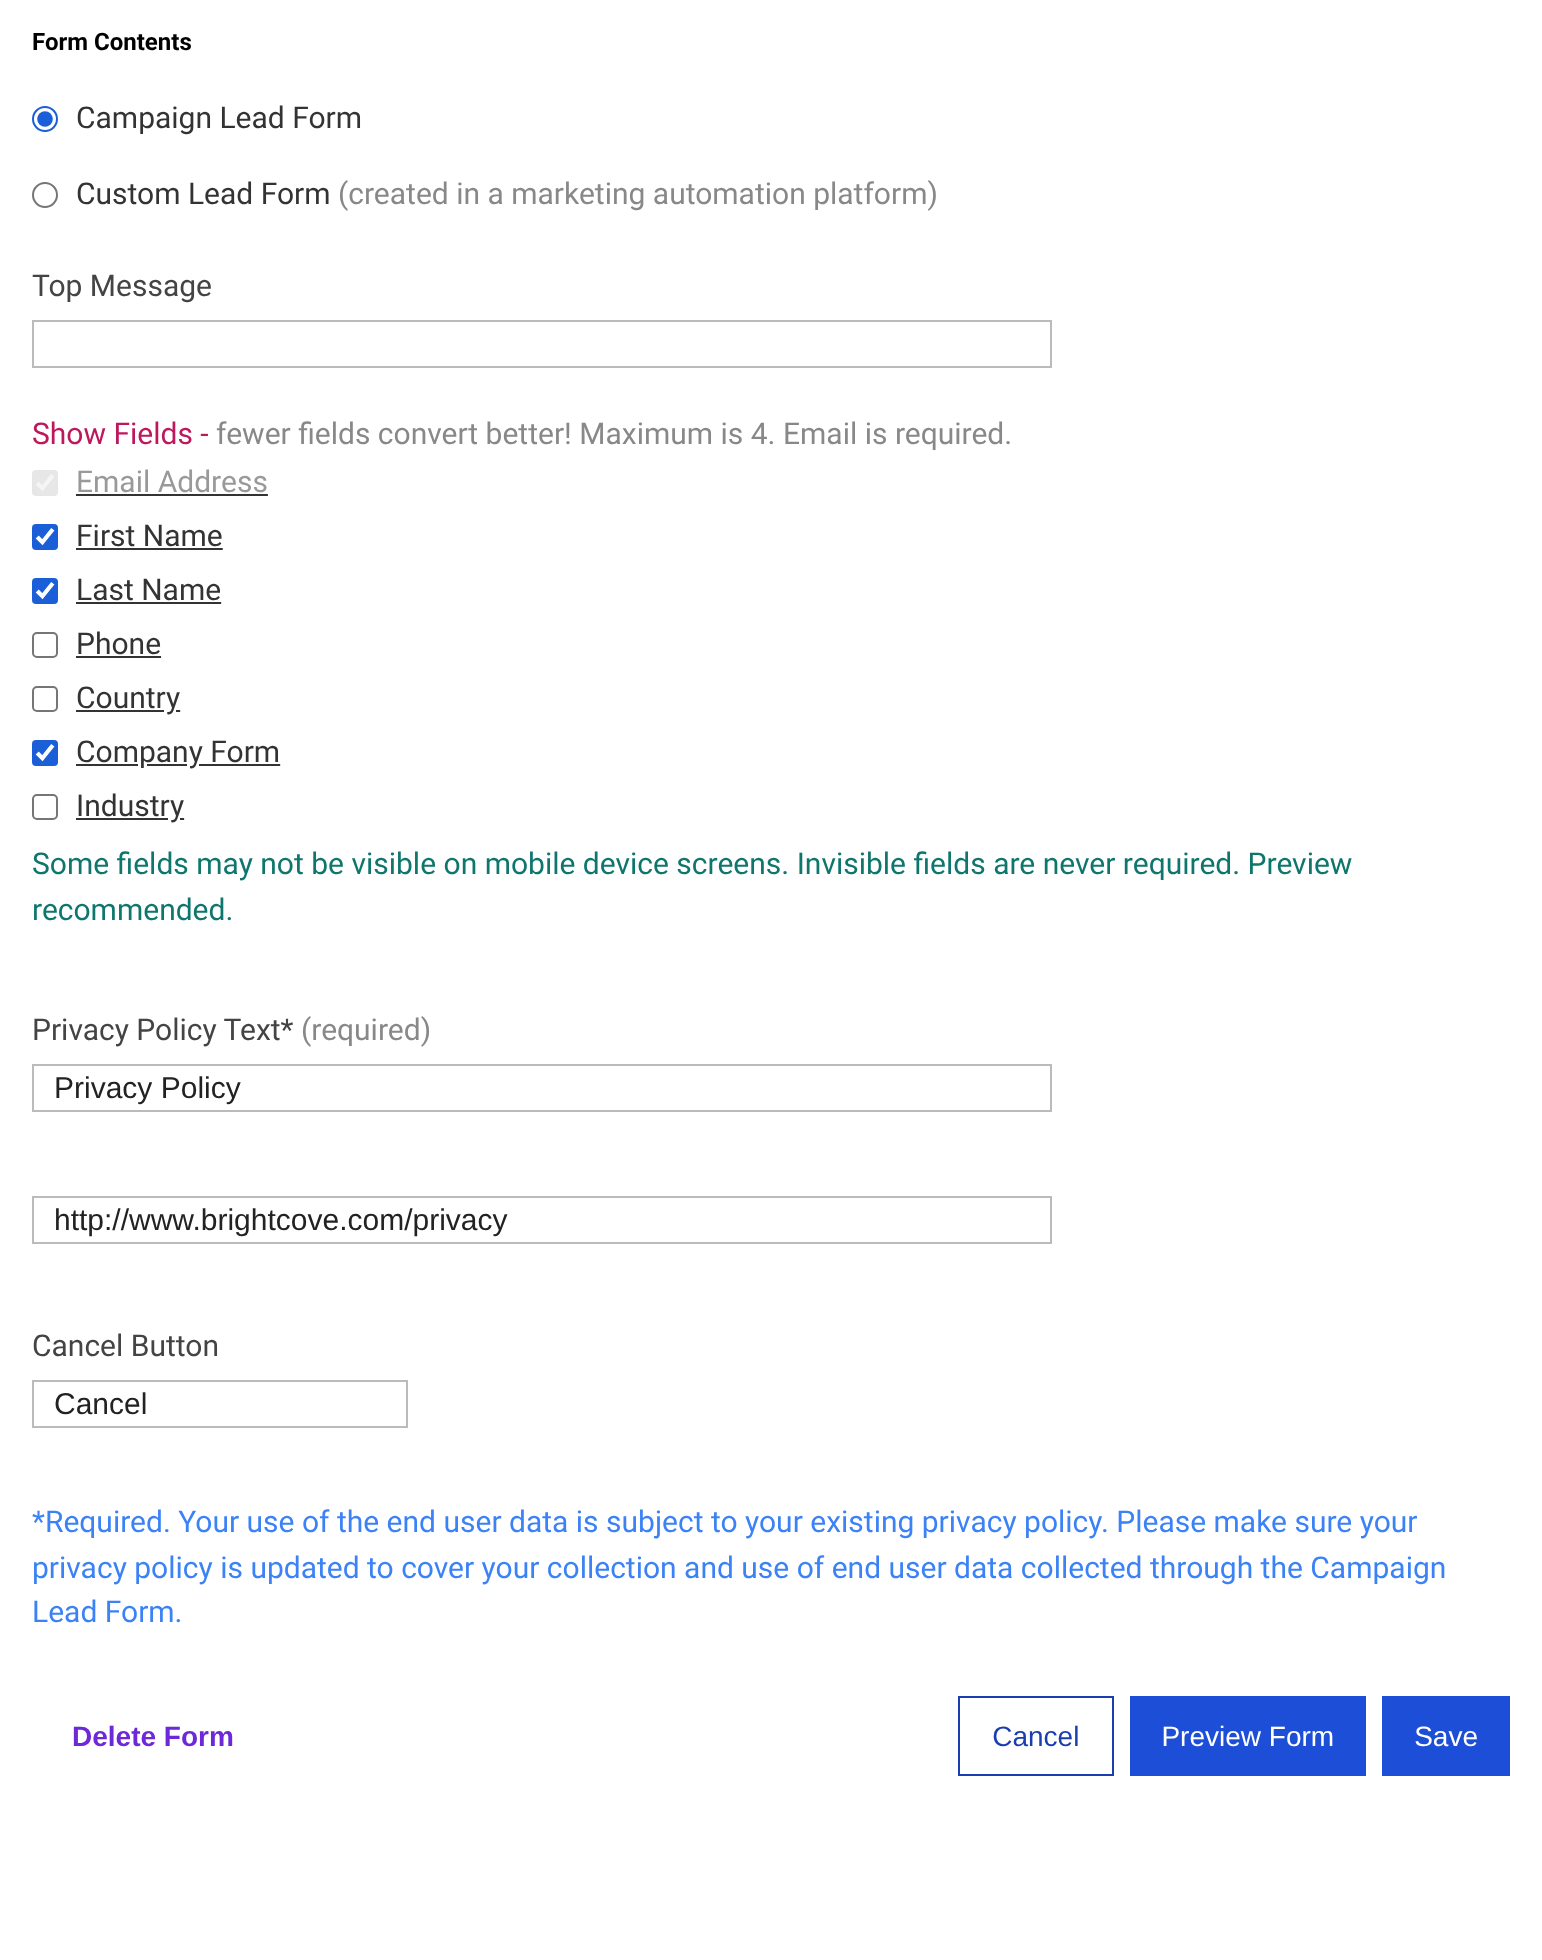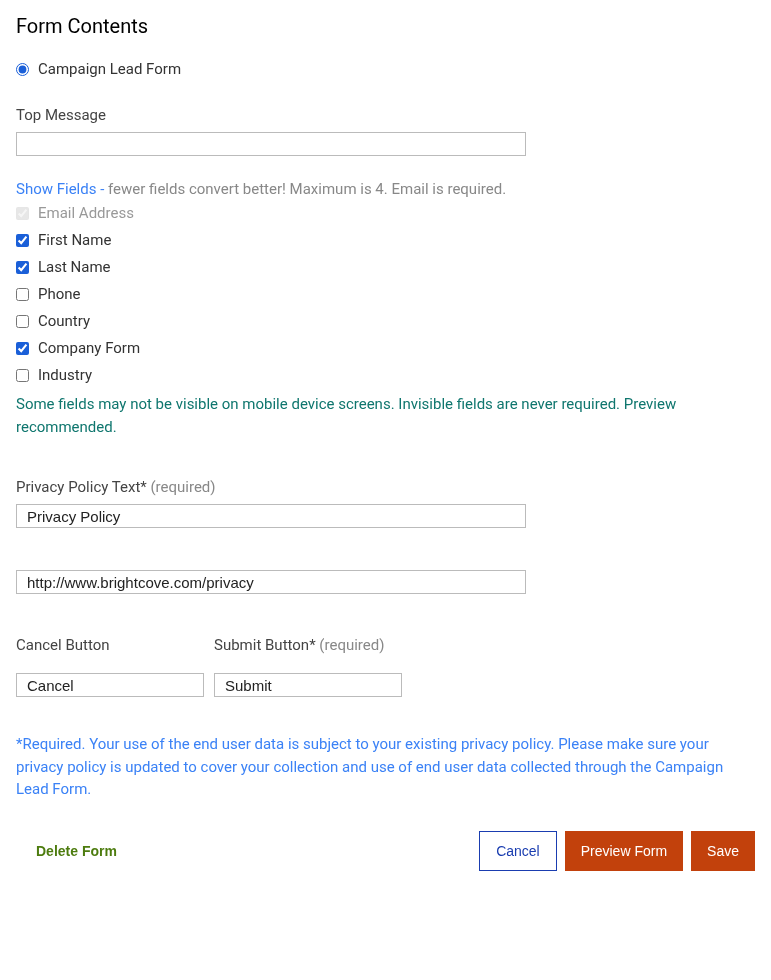--- a/index.html
+++ b/index.html
@@ -9,22 +9,22 @@
     }
     body {
       font-family: -apple-system, BlinkMacSystemFont, "Segoe UI", Roboto, Arial, sans-serif;
       font-size: 15px;
       color: #333;
       padding: 14px 16px;
       width: 771px;
       background: #fff;
     }
     h2.page-title {
-      font-size: 20px;
-      font-weight: 400;
+      font-size: 12px;
+      font-weight: 700;
       color: #000;
       margin-bottom: 22px;
     }
     .radio-group {
       margin-bottom: 28px;
     }
     .radio-row {
       display: flex;
       align-items: center;
       margin-bottom: 9px;
@@ -57,23 +57,24 @@
       color: #222;
     }
     .text-input-small {
       width: 188px;
     }
     .show-fields-header {
       margin-bottom: 6px;
     }
     .show-fields-label {
       font-weight: 400;
-      color: #3b82f6;
+      color: #be185d;
     }
     .checkbox-list {
+      text-decoration: underline;
     }
     .checkbox-row {
       display: flex;
       align-items: center;
       margin-bottom: 9px;
     }
     .checkbox-row input[type="checkbox"] {
       margin-right: 9px;
       accent-color: #1a5fd8;
     }
@@ -88,21 +89,20 @@
       line-height: 1.5;
       margin-bottom: 40px;
     }
     .two-col {
       display: flex;
       gap: 10px;
     }
     .col {
       display: flex;
       flex-direction: column;
-      gap: 11px;
     }
     .disclaimer {
       color: #3b82f6;
       line-height: 1.5;
       margin-top: 36px;
       margin-bottom: 30px;
     }
     .button-row {
       display: flex;
       align-items: center;
@@ -116,52 +116,58 @@
       font-size: 14px;
       border: none;
       cursor: pointer;
       display: inline-flex;
       align-items: center;
       justify-content: center;
       font-weight: 500;
     }
     .btn-link-danger {
       background: transparent;
-      color: #4d7c0f;
+      color: #6d28d9;
       padding-left: 20px;
       font-weight: 600;
     }
     .btn-outline {
       background: #fff;
       border: 1px solid #1a3db0;
       color: #1a3db0;
       margin-right: 8px;
     }
     .btn-primary {
-      background: #c2410c;
+      background: #1d4ed8;
       color: #fff;
       margin-right: 8px;
     }
     .btn-primary:last-child {
       margin-right: 0;
     }
     .spacer-v-med {
       height: 18px;
     }
   </style>
 </head>
 <body>
 
 <h2 class="page-title">Form Contents</h2>
 
 <div class="radio-group">
   <div class="radio-row">
     <input type="radio" name="formtype" checked="" style="">
     <span class="radio-label">Campaign Lead Form</span>
   </div>
+  <div class="radio-row">
+    <input type="radio" name="formtype" style="">
+    <span class="radio-label">
+      <span>Custom Lead Form </span><span class="muted">(created in a marketing automation platform)</span>
+    </span>
+  </div>
 </div>
 
 <div class="field-block">
   <label class="field-label">Top Message</label>
   <input type="text" class="text-input" value="" style="">
 </div>
 
 <div>
   <div class="show-fields-header">
     <span class="show-fields-label">Show Fields -</span><span class="muted"> fewer fields convert better! Maximum is 4. Email is required.</span>
@@ -212,26 +218,20 @@
   <input type="text" class="text-input" value="http://www.brightcove.com/privacy" style="">
 </div>
 
 <div class="spacer-v-med"></div>
 
 <div class="field-block">
   <div class="two-col">
     <div class="col">
       <label class="field-label">Cancel Button</label>
       <input type="text" class="text-input text-input-small" value="Cancel" style="">
-    </div>
-    <div class="col">
-      <label class="field-label">
-        <span>Submit Button* </span><span class="muted">(required)</span>
-      </label>
-      <input type="text" class="text-input text-input-small" value="Submit" style="">
     </div>
   </div>
 </div>
 
 <div class="disclaimer">*Required. Your use of the end user data is subject to your existing privacy policy. Please make sure your privacy policy is updated to cover your collection and use of end user data collected through the Campaign Lead Form.</div>
 
 <div class="button-row">
   <button class="btn btn-link-danger">Delete Form</button>
   <div class="spacer"></div>
   <button class="btn btn-outline">Cancel</button>

